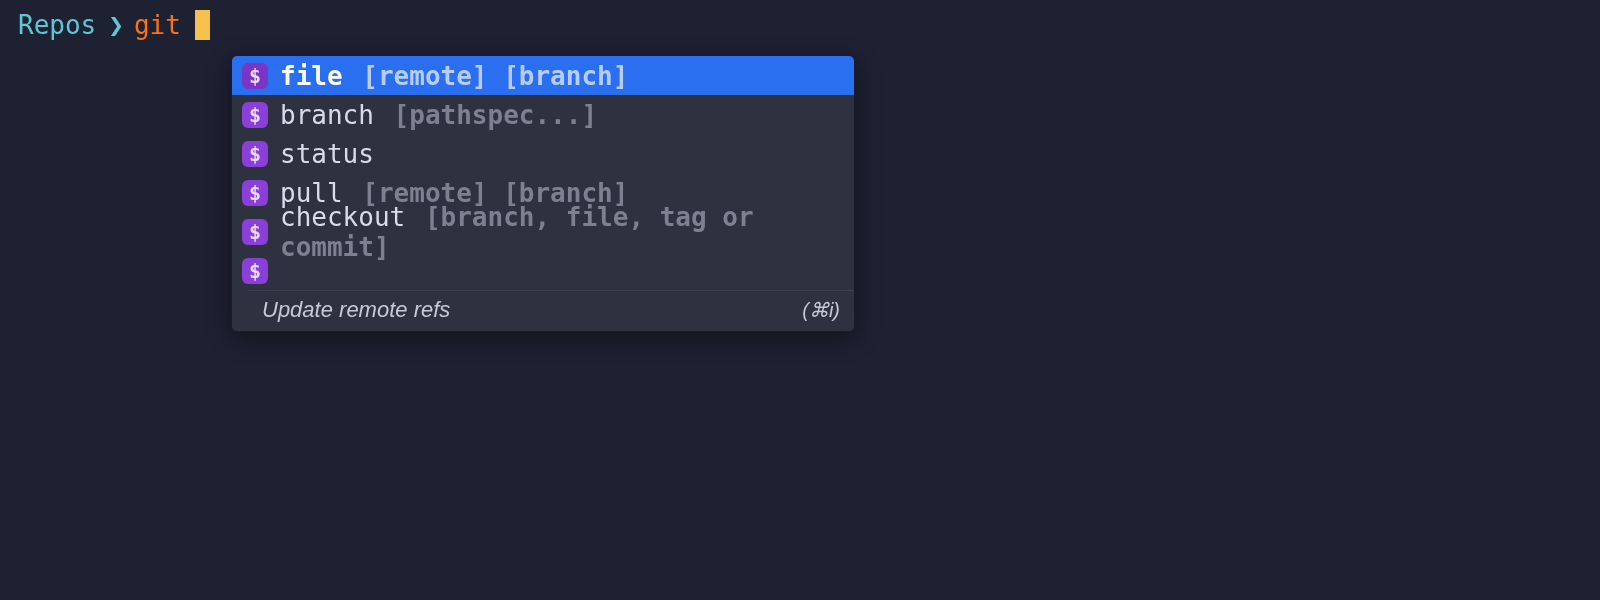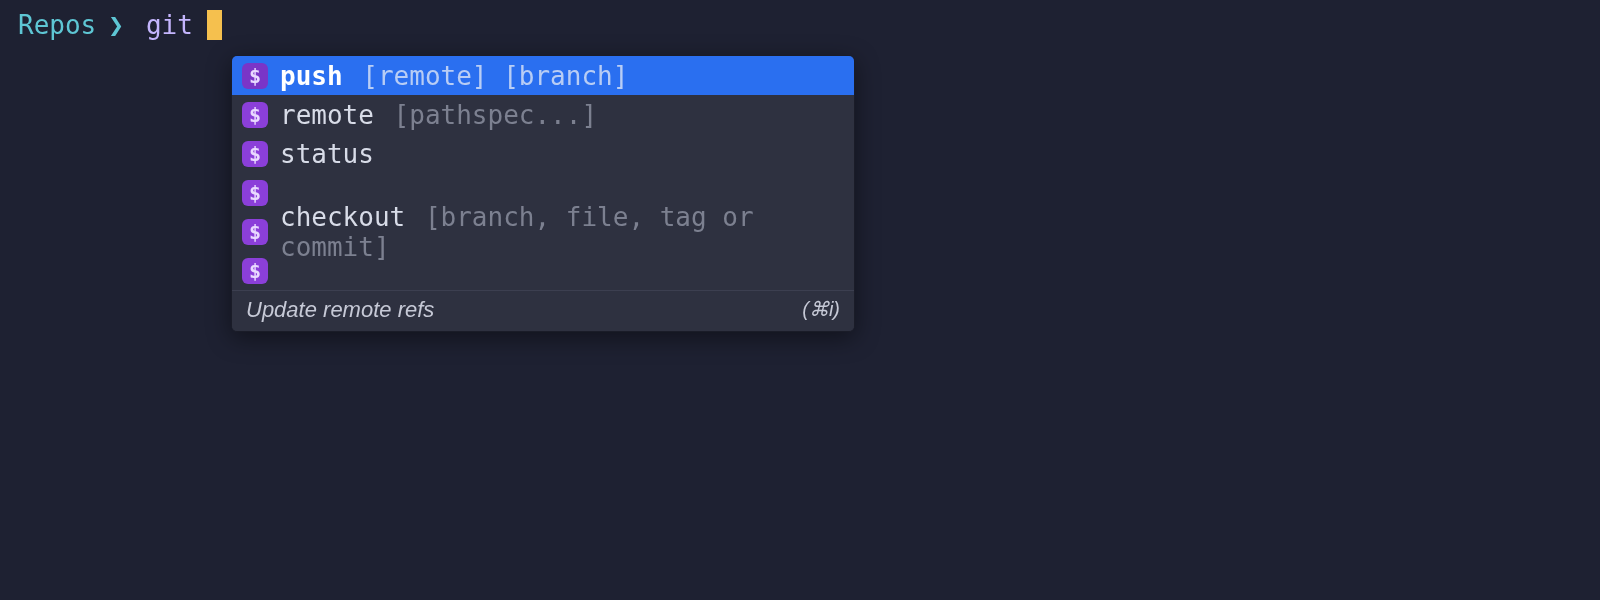--- a/index.html
+++ b/index.html
@@ -22,22 +22,21 @@
   .prompt-dir {
     color: #5ec6d4;
     font-weight: 500;
   }
   .prompt-sep {
     color: #5ec6d4;
     font-weight: bold;
     margin: 0 10px 0 12px;
   }
   .prompt-cmd {
-    color: #c4b5fd;
-    margin-left: 12px;
+    color: #f97316;
   }
   .cursor {
     display: inline-block;
     width: 15px;
     height: 30px;
     background: #f5c04e;
     margin-left: 14px;
     vertical-align: middle;
   }
   .popup {
@@ -81,35 +80,37 @@
   .cmd-name {
     color: #d8dce8;
     font-weight: 500;
   }
   .sugg.selected .cmd-name {
     color: #ffffff;
     font-weight: 700;
   }
   .cmd-args {
     color: #7c8090;
-    font-weight: 400;
+    font-weight: 700;
     margin-left: 4px;
     margin-top: 20px;
   }
   .sugg.selected .cmd-args {
     color: #b8cdf5;
   }
   .footer {
     display: flex;
+    align-items: center;
     justify-content: space-between;
     padding: 6px 14px 8px 14px;
     border-top: 1px solid #3c3f50;
     background: #2e3140;
     font-style: italic;
     font-family: -apple-system, 'Segoe UI', sans-serif;
+    margin-left: 16px;
   }
   .footer-desc {
     color: #c6c9d6;
     font-size: 22px;
   }
   .footer-key {
     color: #c6c9d6;
     font-size: 20px;
   }
 </style>
@@ -120,32 +121,33 @@
   <span class="prompt-dir">Repos</span>
   <span class="prompt-sep">❯</span>
   <span class="prompt-cmd">git</span>
   <span class="cursor"></span>
 </div>
 
 <div class="popup">
   <div id="sugg-list">
       <div class="sugg selected">
         <span class="badge">$</span>
-        <span><span class="cmd-name">push</span><span class="cmd-args"> [remote] [branch]</span></span>
+        <span><span class="cmd-name">file</span><span class="cmd-args"> [remote] [branch]</span></span>
       </div>
       <div class="sugg">
         <span class="badge">$</span>
-        <span><span class="cmd-name">remote</span><span class="cmd-args"> [pathspec...]</span></span>
+        <span><span class="cmd-name">branch</span><span class="cmd-args"> [pathspec...]</span></span>
       </div>
       <div class="sugg">
         <span class="badge">$</span>
         <span><span class="cmd-name">status</span></span>
       </div>
       <div class="sugg">
         <span class="badge">$</span>
+        <span><span class="cmd-name">pull</span><span class="cmd-args"> [remote] [branch]</span></span>
       </div>
       <div class="sugg">
         <span class="badge">$</span>
         <span><span class="cmd-name">checkout</span><span class="cmd-args"> [branch, file, tag or commit]</span></span>
       </div>
       <div class="sugg">
         <span class="badge">$</span>
       </div>
     </div>
   <div class="footer">

